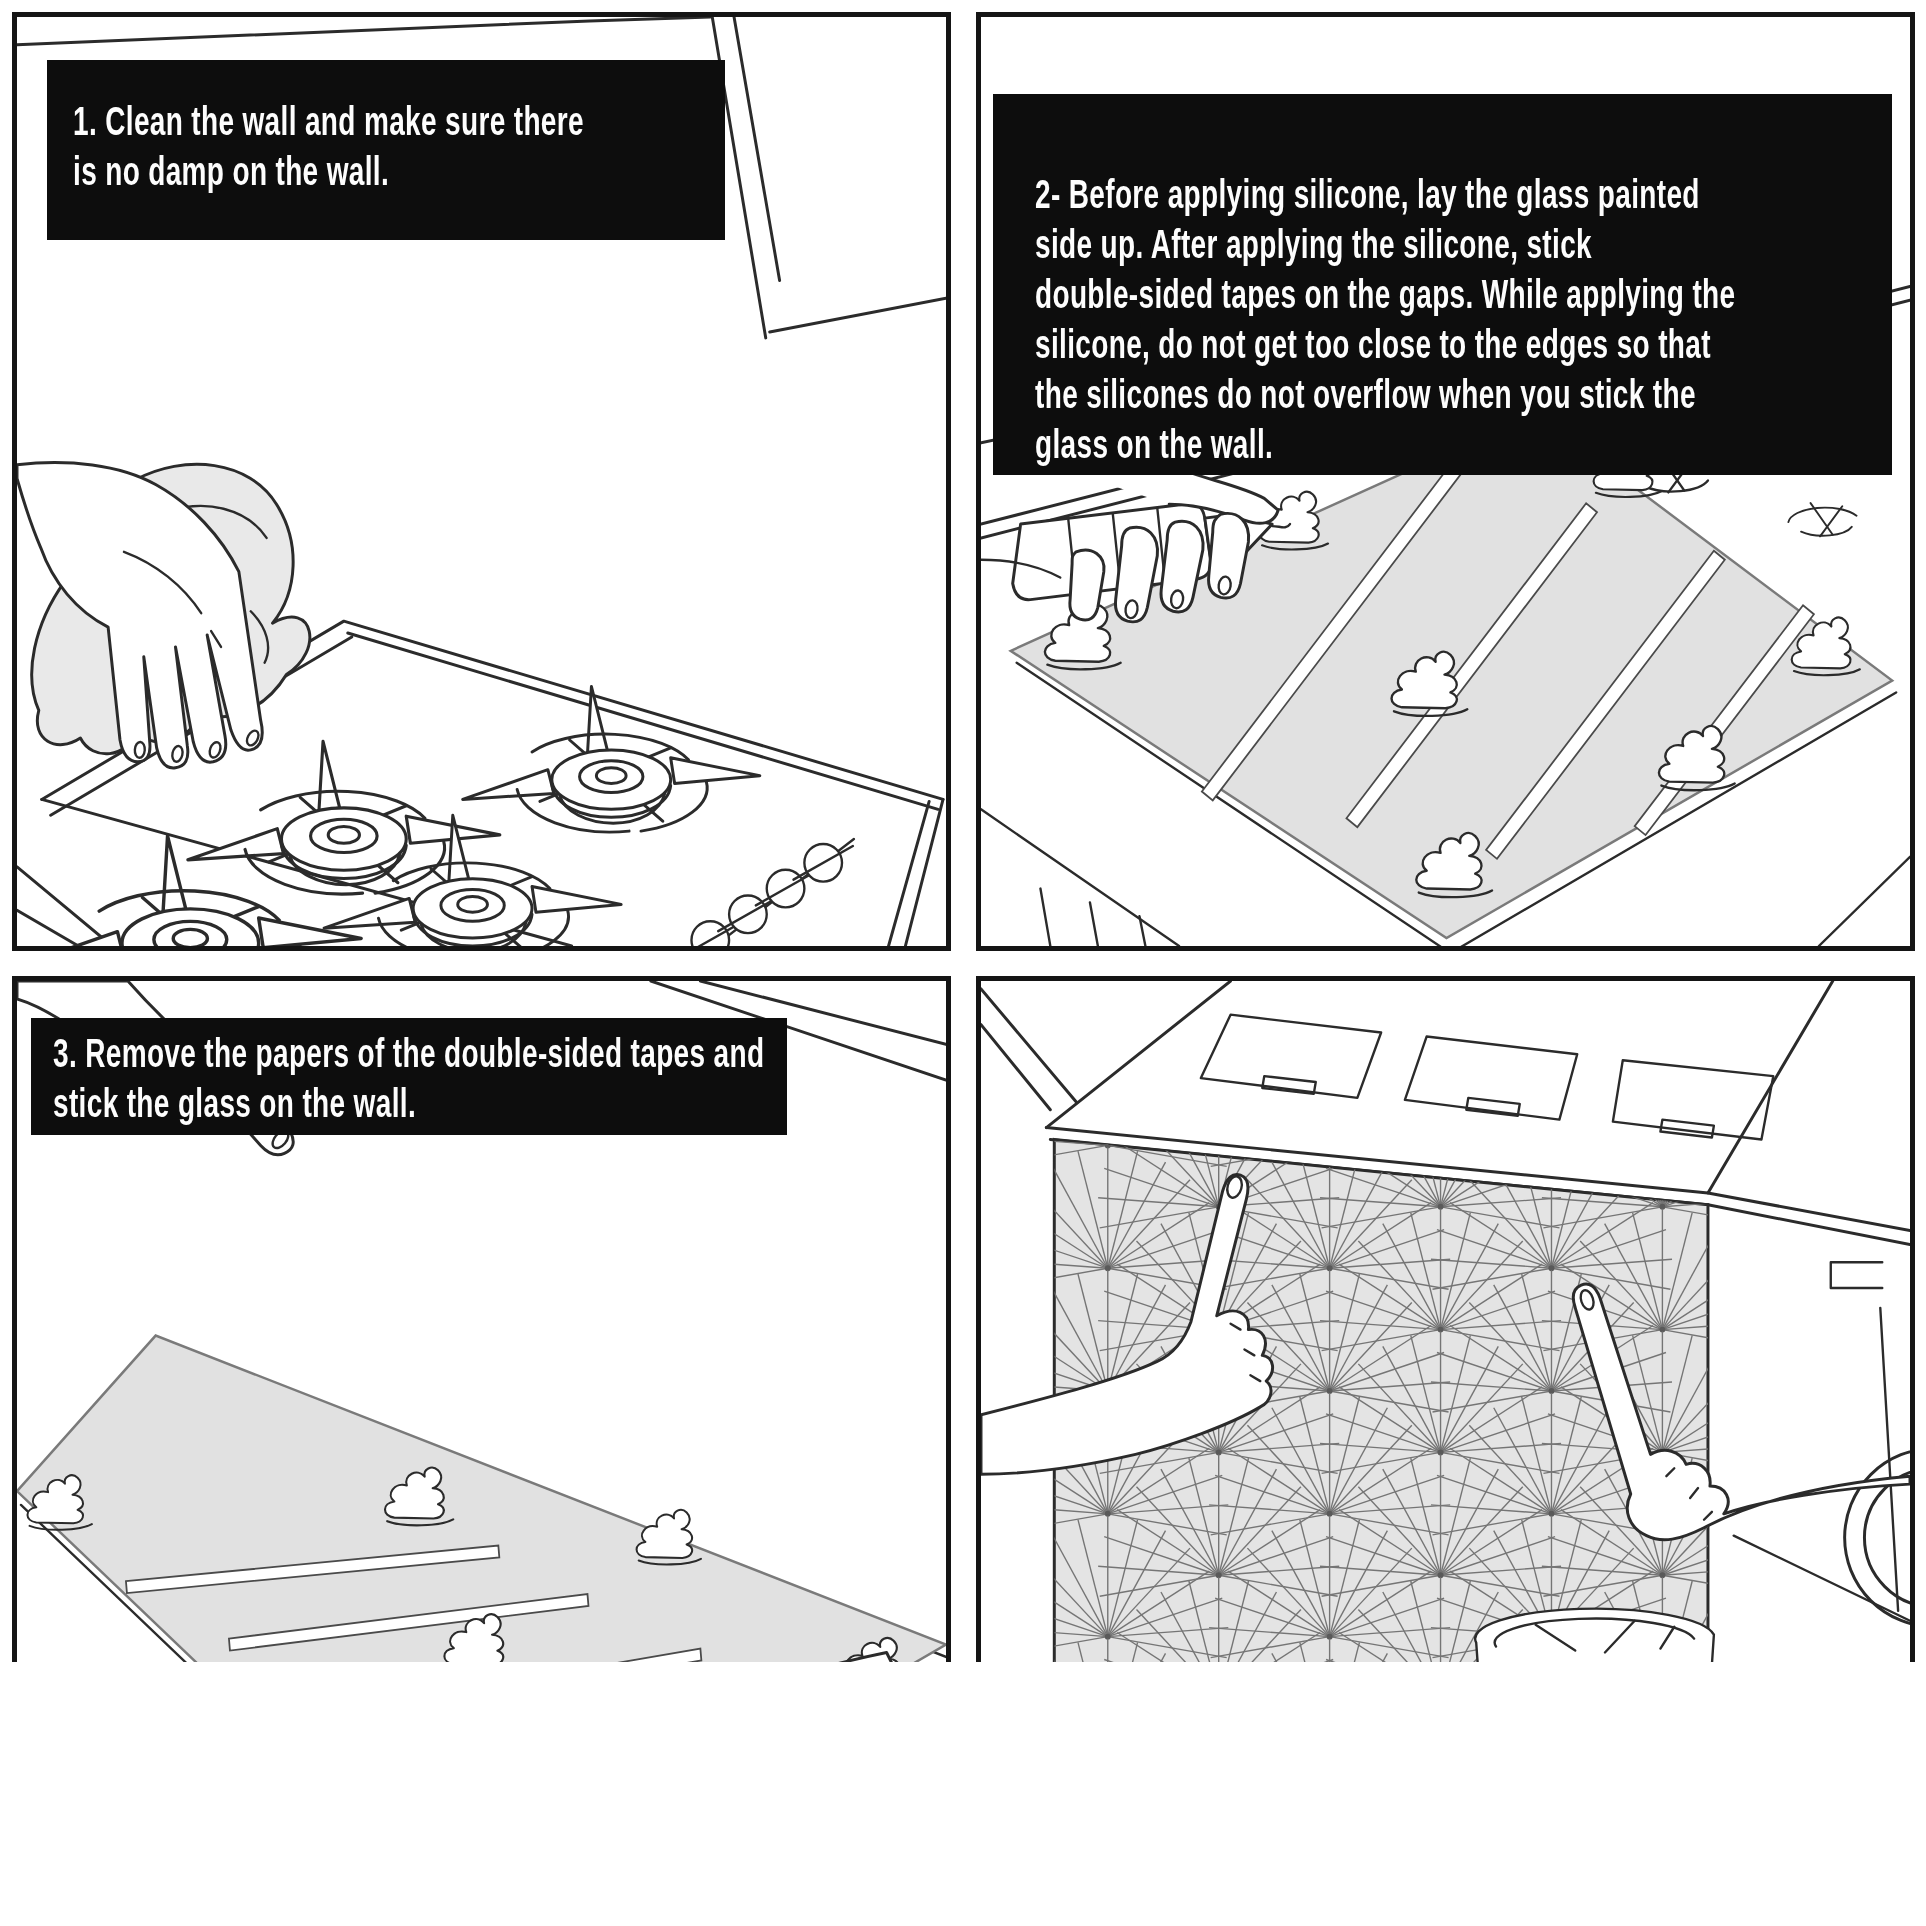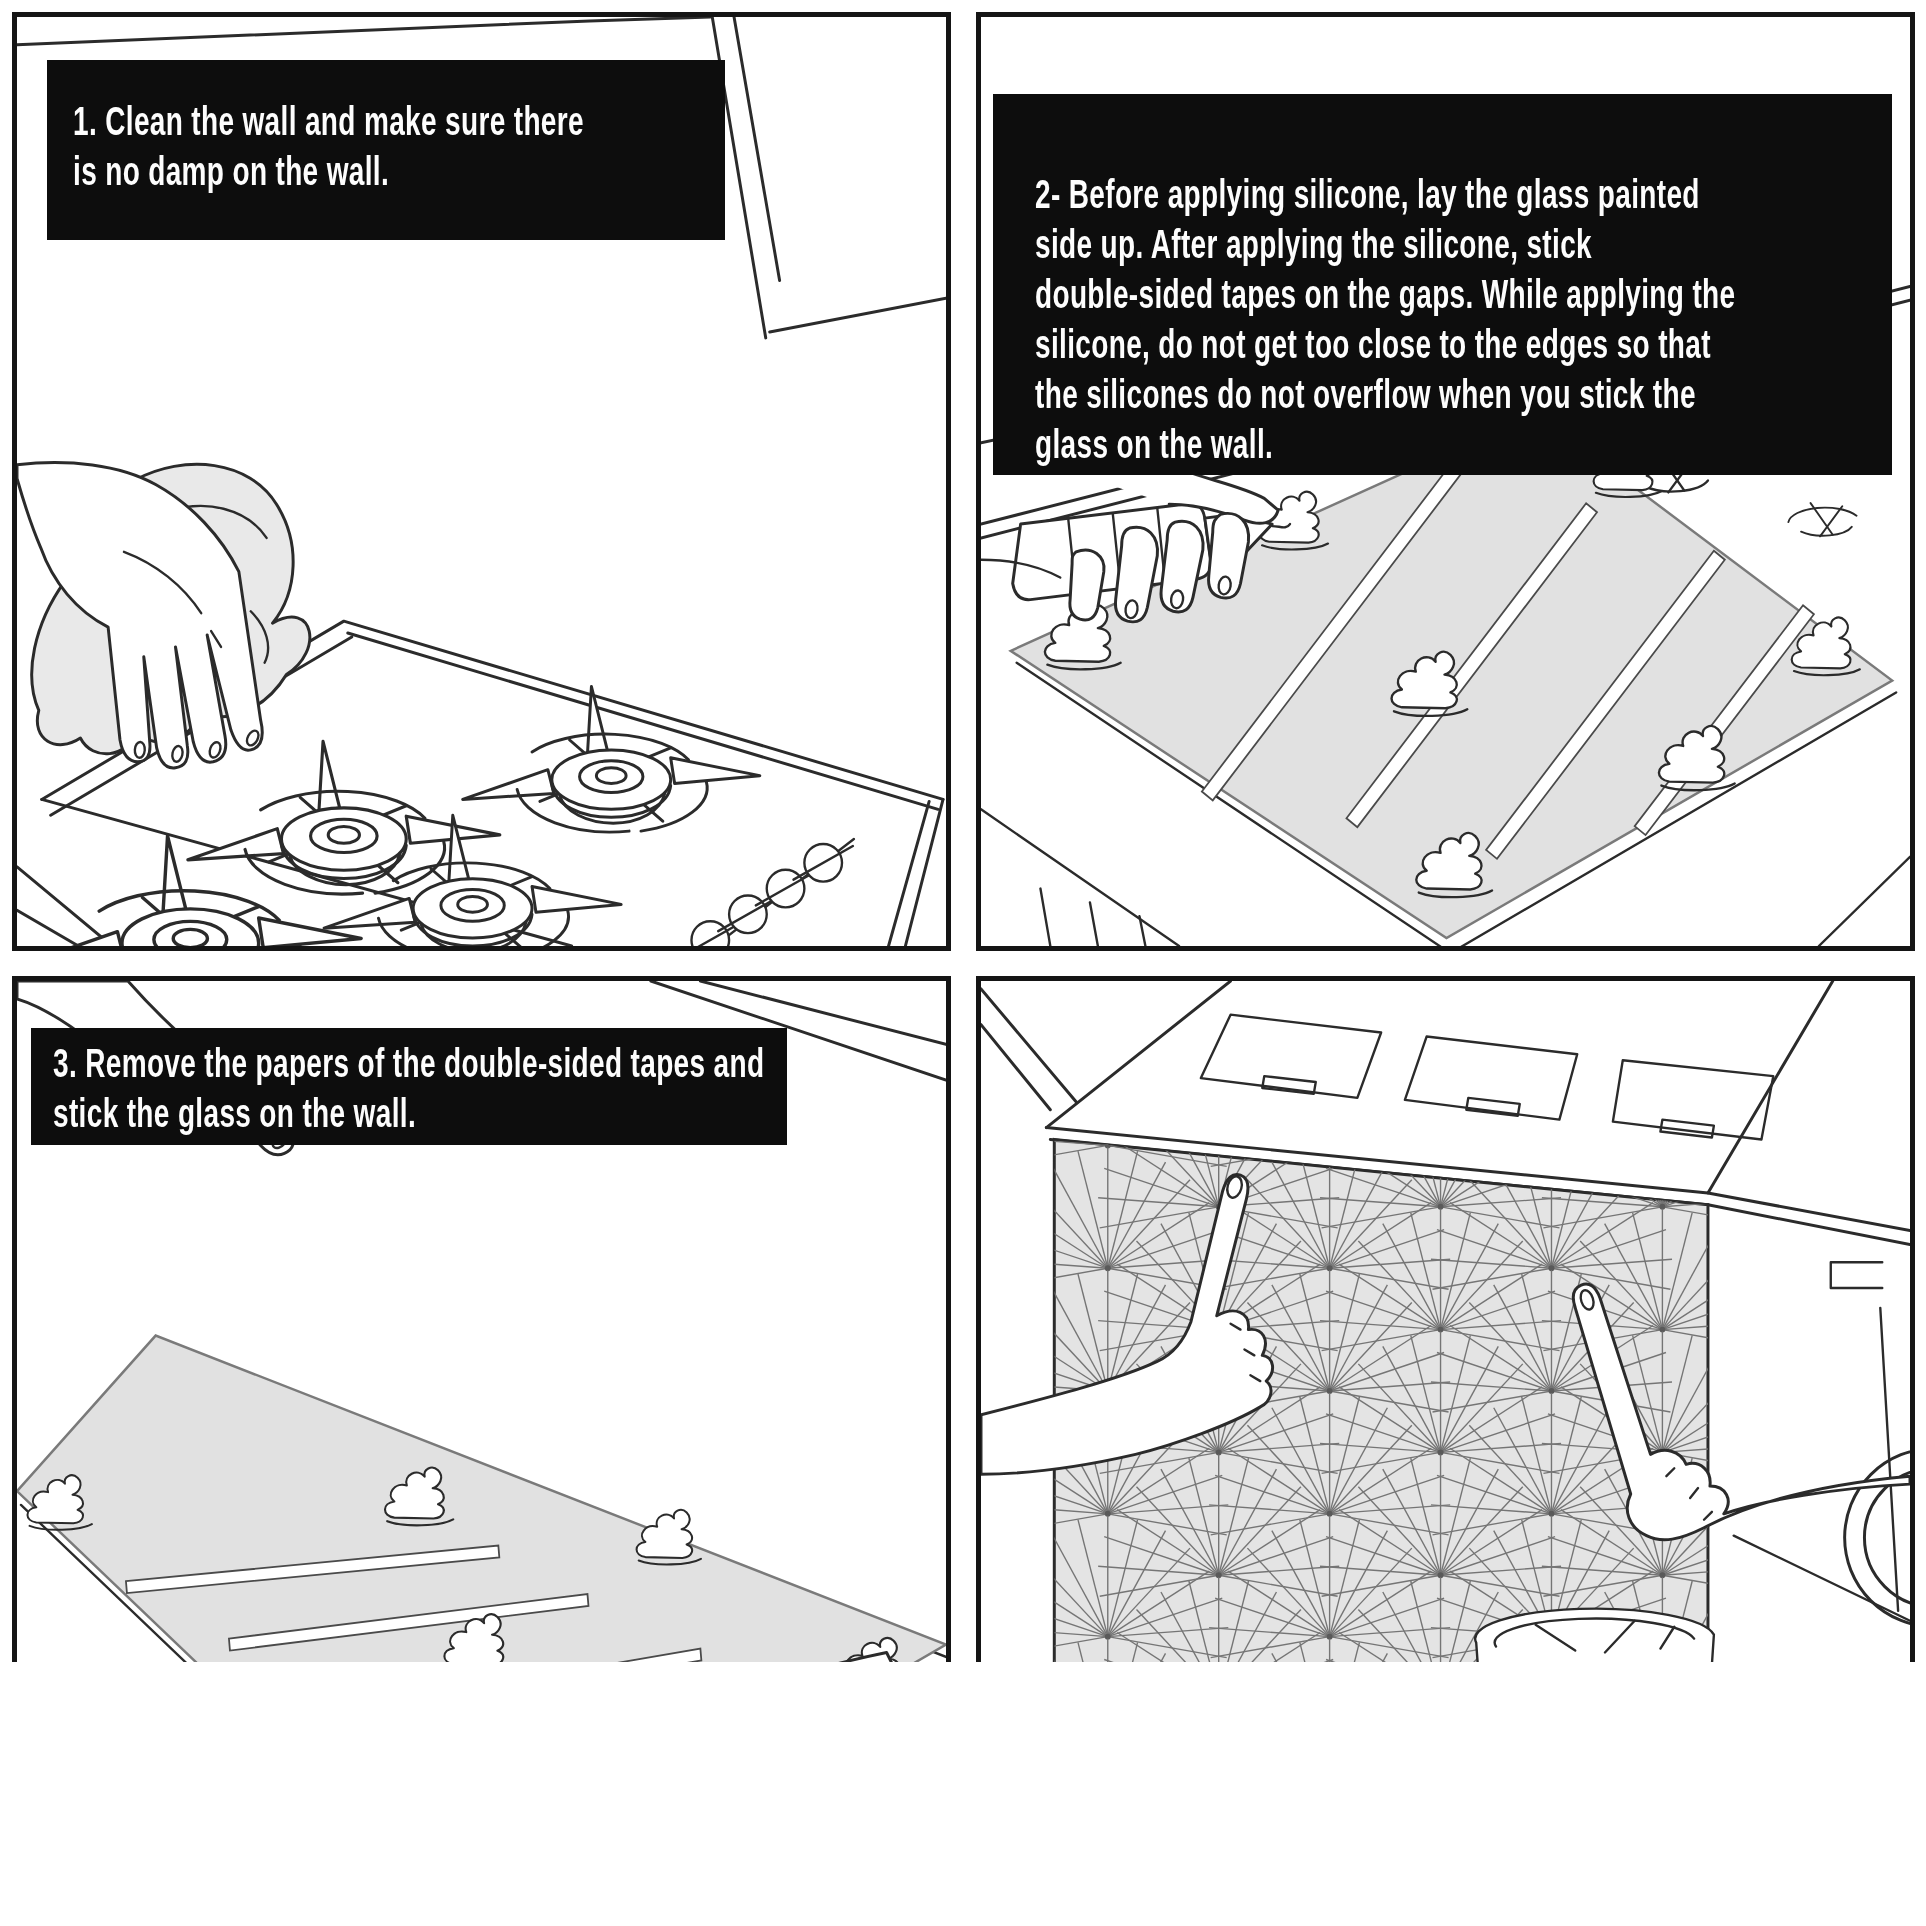--- a/index.html
+++ b/index.html
@@ -11,21 +11,21 @@
   #p2{left:976px;top:12px}
   #p3{left:12px;top:976px}
   #p4{left:976px;top:976px}
   .art{position:absolute;left:0;top:0;width:929px;height:929px;display:block}
 
   .caption{position:absolute;background:#0d0d0d;color:#fff;box-sizing:border-box;z-index:5;}
   .caption-text{font:700 40px/50px "Liberation Sans",sans-serif;white-space:pre;
                 transform:scaleX(.70);transform-origin:top left;letter-spacing:0.5px;color:#fdfdfd;}
   .cap1{left:30px;top:43px;width:678px;height:180px;padding:36px 0 0 26px;}
   .cap2{left:12px;top:40px;width:899px;height:381px;padding:75px 0 0 42px;margin-top:37px;}
-  .cap3{left:14px;top:47px;width:756px;height:117px;padding:10px 0 0 22px;}
+  .cap3{left:14px;top:37px;width:756px;height:117px;padding:10px 0 0 22px;}
   .cap4{left:22px;top:663px;width:907px;height:265px;padding:59px 0 0 42px;}
 
   
   .ink{stroke:#2b2b2b;stroke-width:3;fill:none;stroke-linecap:round;stroke-linejoin:round;}
   .ink2{stroke:#2b2b2b;stroke-width:2.4;fill:none;stroke-linecap:round;stroke-linejoin:round;}
   .white{fill:#fff;}
   .glass{fill:#e1e1e1;stroke:#7a7a7a;stroke-width:2.5;}
   .cloth{fill:#e9e9e9;stroke:#2b2b2b;stroke-width:3;stroke-linejoin:round;}
   .strip{fill:#fff;stroke:#4a4a4a;stroke-width:1.8;}
   .spike{fill:#fff;stroke:#2b2b2b;stroke-width:3;stroke-linejoin:round;}

